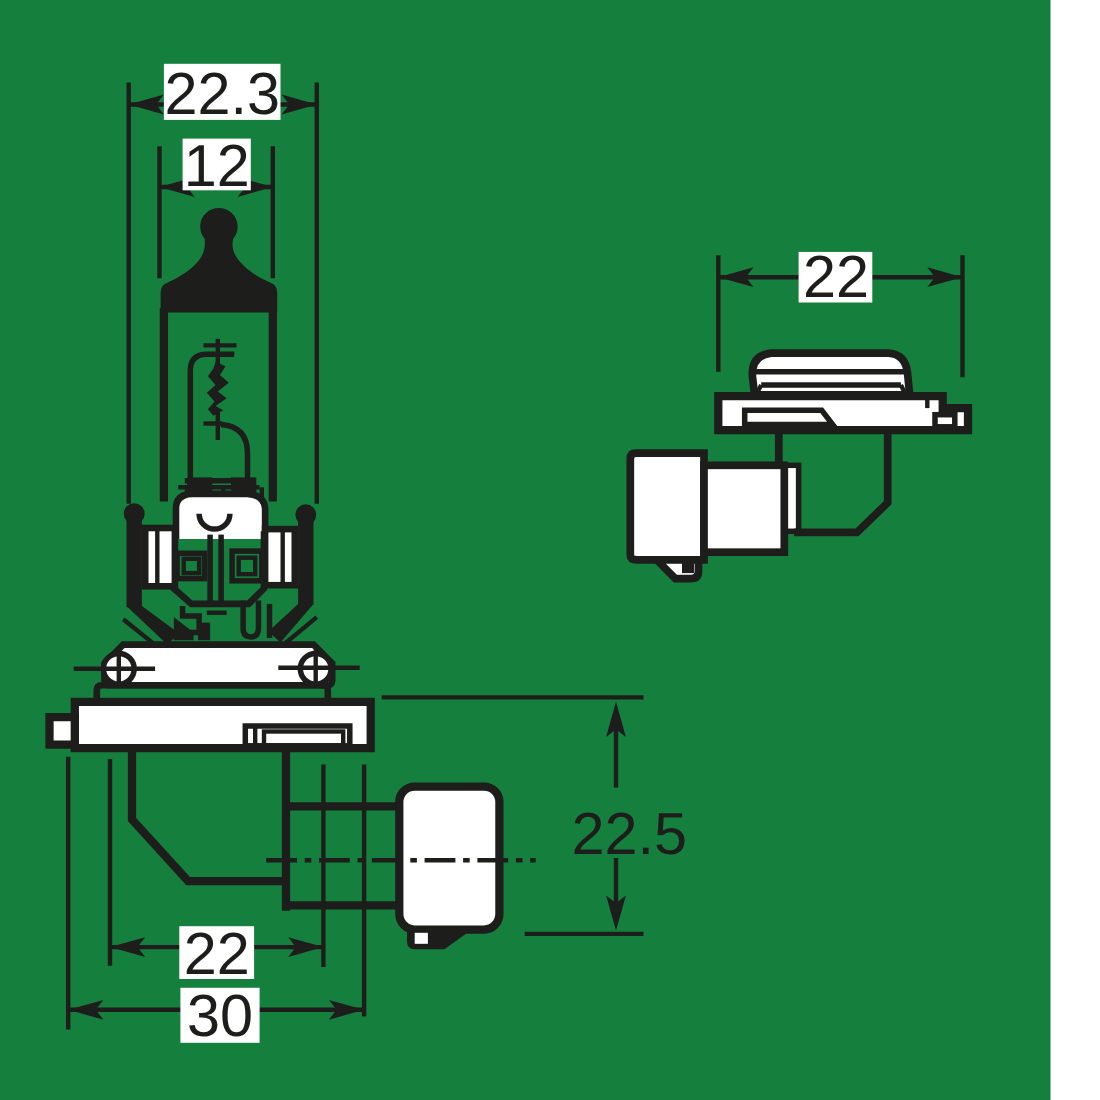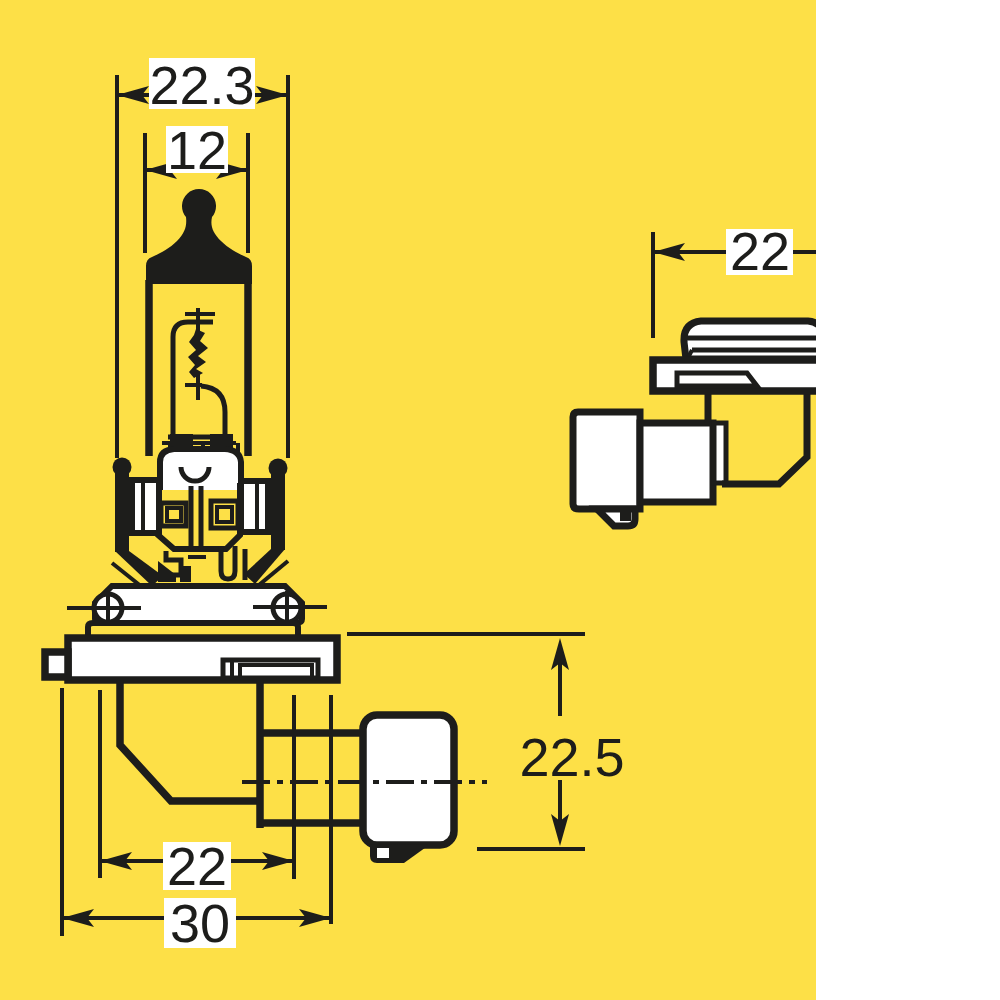--- a/index.html
+++ b/index.html
@@ -1,16 +1,16 @@
 <!DOCTYPE html>
 <html><head>
 <meta charset="utf-8">
 <style>
   html,body{margin:0;padding:0;background:#fff;}
-  .canvas{position:relative;width:816px;height:1000px;background:#fde047;overflow:hidden;}
+  .canvas{position:relative;width:955px;height:1000px;background:#15803d;overflow:hidden;}
   svg{display:block;}
   
   .o8{fill:none;stroke:#1d1d1b;stroke-width:7.5;}
   .o7{fill:none;stroke:#1d1d1b;stroke-width:7;}
   .o6{fill:none;stroke:#1d1d1b;stroke-width:6;}
   .o5{fill:none;stroke:#1d1d1b;stroke-width:5;}
   .o4{fill:none;stroke:#1d1d1b;stroke-width:4;}
   .wf{fill:#ffffff;}
   .bk{fill:#1d1d1b;stroke:none;}
   .dim{fill:none;stroke:#1d1d1b;stroke-width:4;}

